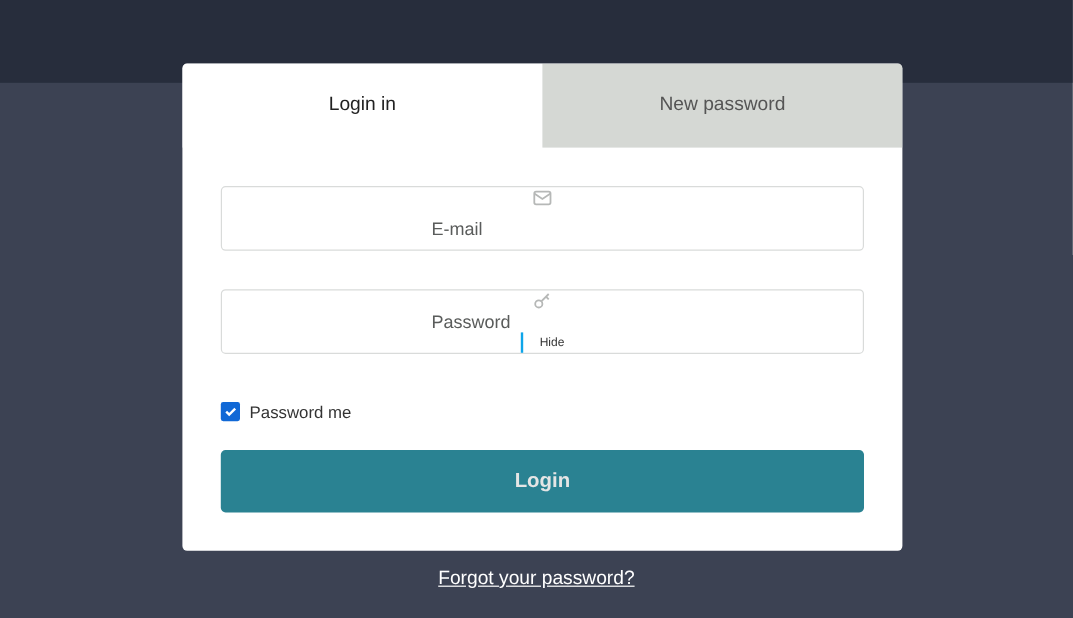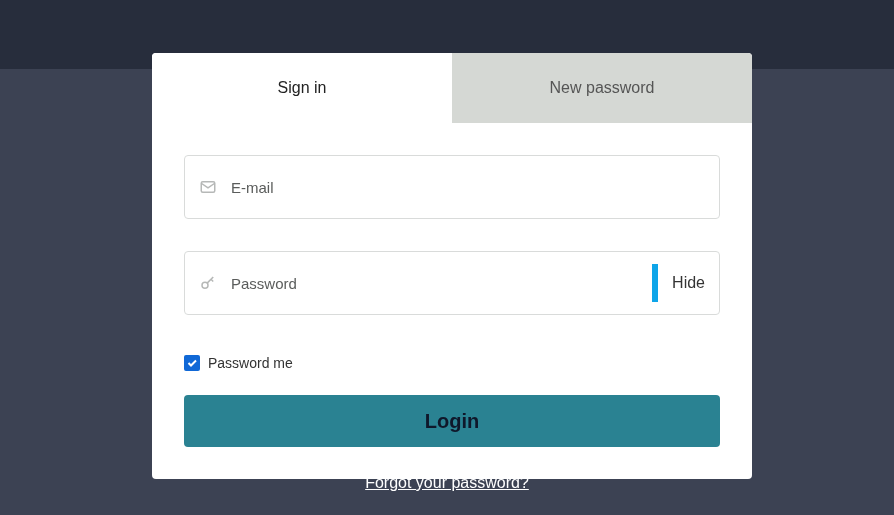--- a/index.html
+++ b/index.html
@@ -26,67 +26,68 @@
     cursor: pointer;
   }
   .tab.inactive { background: #d5d8d4; color: #555; }
   .tab.active { background: #ffffff; color: #222; }
   .form { padding: 32px 32px 32px 32px; }
   .field {
     display: flex;
     align-items: center;
     border: 1px solid #d9dbda;
     border-radius: 4px;
-    height: 64px;
+    height: 54px;
     margin-bottom: 32px;
     padding: 0 14px;
     position: relative;
+    flex-direction: column;
   }
   .field:last-of-type { margin-bottom: 0; }
   .field .icon { width: 18px; height: 18px; color: #b6b8b7; flex-shrink: 0; }
   .field input {
     border: none;
     outline: none;
     flex: 1;
     font-size: 15px;
     color: #333;
     padding-left: 14px;
     background: transparent;
   }
   .field input::placeholder { color: #5a5c5b; }
   .hide-btn {
-    border-left: 6px solid #0ea5e9;
+    border-left: 2px solid #0ea5e9;
     height: 60%;
     display: flex;
     align-items: center;
     padding-left: 14px;
-    font-size: 16px;
+    font-size: 10px;
     color: #333;
     cursor: pointer;
   }
   .remember { display: flex; align-items: center; margin: 40px 0 24px 0; font-size: 14px; color: #333; }
   .checkbox {
     width: 16px; height: 16px;
     background: #1068d6;
     border-radius: 2px;
     display: flex;
     align-items: center;
     justify-content: center;
     margin-right: 8px;
     cursor: pointer;
   }
   .checkbox svg { width: 12px; height: 12px; color: #fff; }
   .login-btn {
     width: 100%;
     height: 52px;
     background: #2a8292;
-    color: #0f172a;
+    color: #e5e5e5;
     border: none;
     border-radius: 4px;
-    font-size: 20px;
+    font-size: 17px;
     font-weight: 600;
     cursor: pointer;
   }
   .forgot {
     position: absolute;
     top: 474px;
     left: 0;
     width: 894px;
     text-align: center;
   }
@@ -97,21 +98,21 @@
     cursor: pointer;
   }
 </style>
 </head>
 <body>
 
 <div class="top-bar"></div>
 
 <div class="card">
   <div class="tabs">
-    <div class="tab active">Sign in</div>
+    <div class="tab active">Login in</div>
     <div class="tab inactive">New password</div>
   </div>
   <div class="form">
     <div class="field">
       <span class="icon">
         <svg viewBox="0 0 24 24" fill="none" stroke="currentColor" stroke-width="2">
           <rect x="3" y="5" width="18" height="14" rx="2"></rect>
           <path d="M3 7l9 6 9-6"></path>
         </svg>
       </span>

